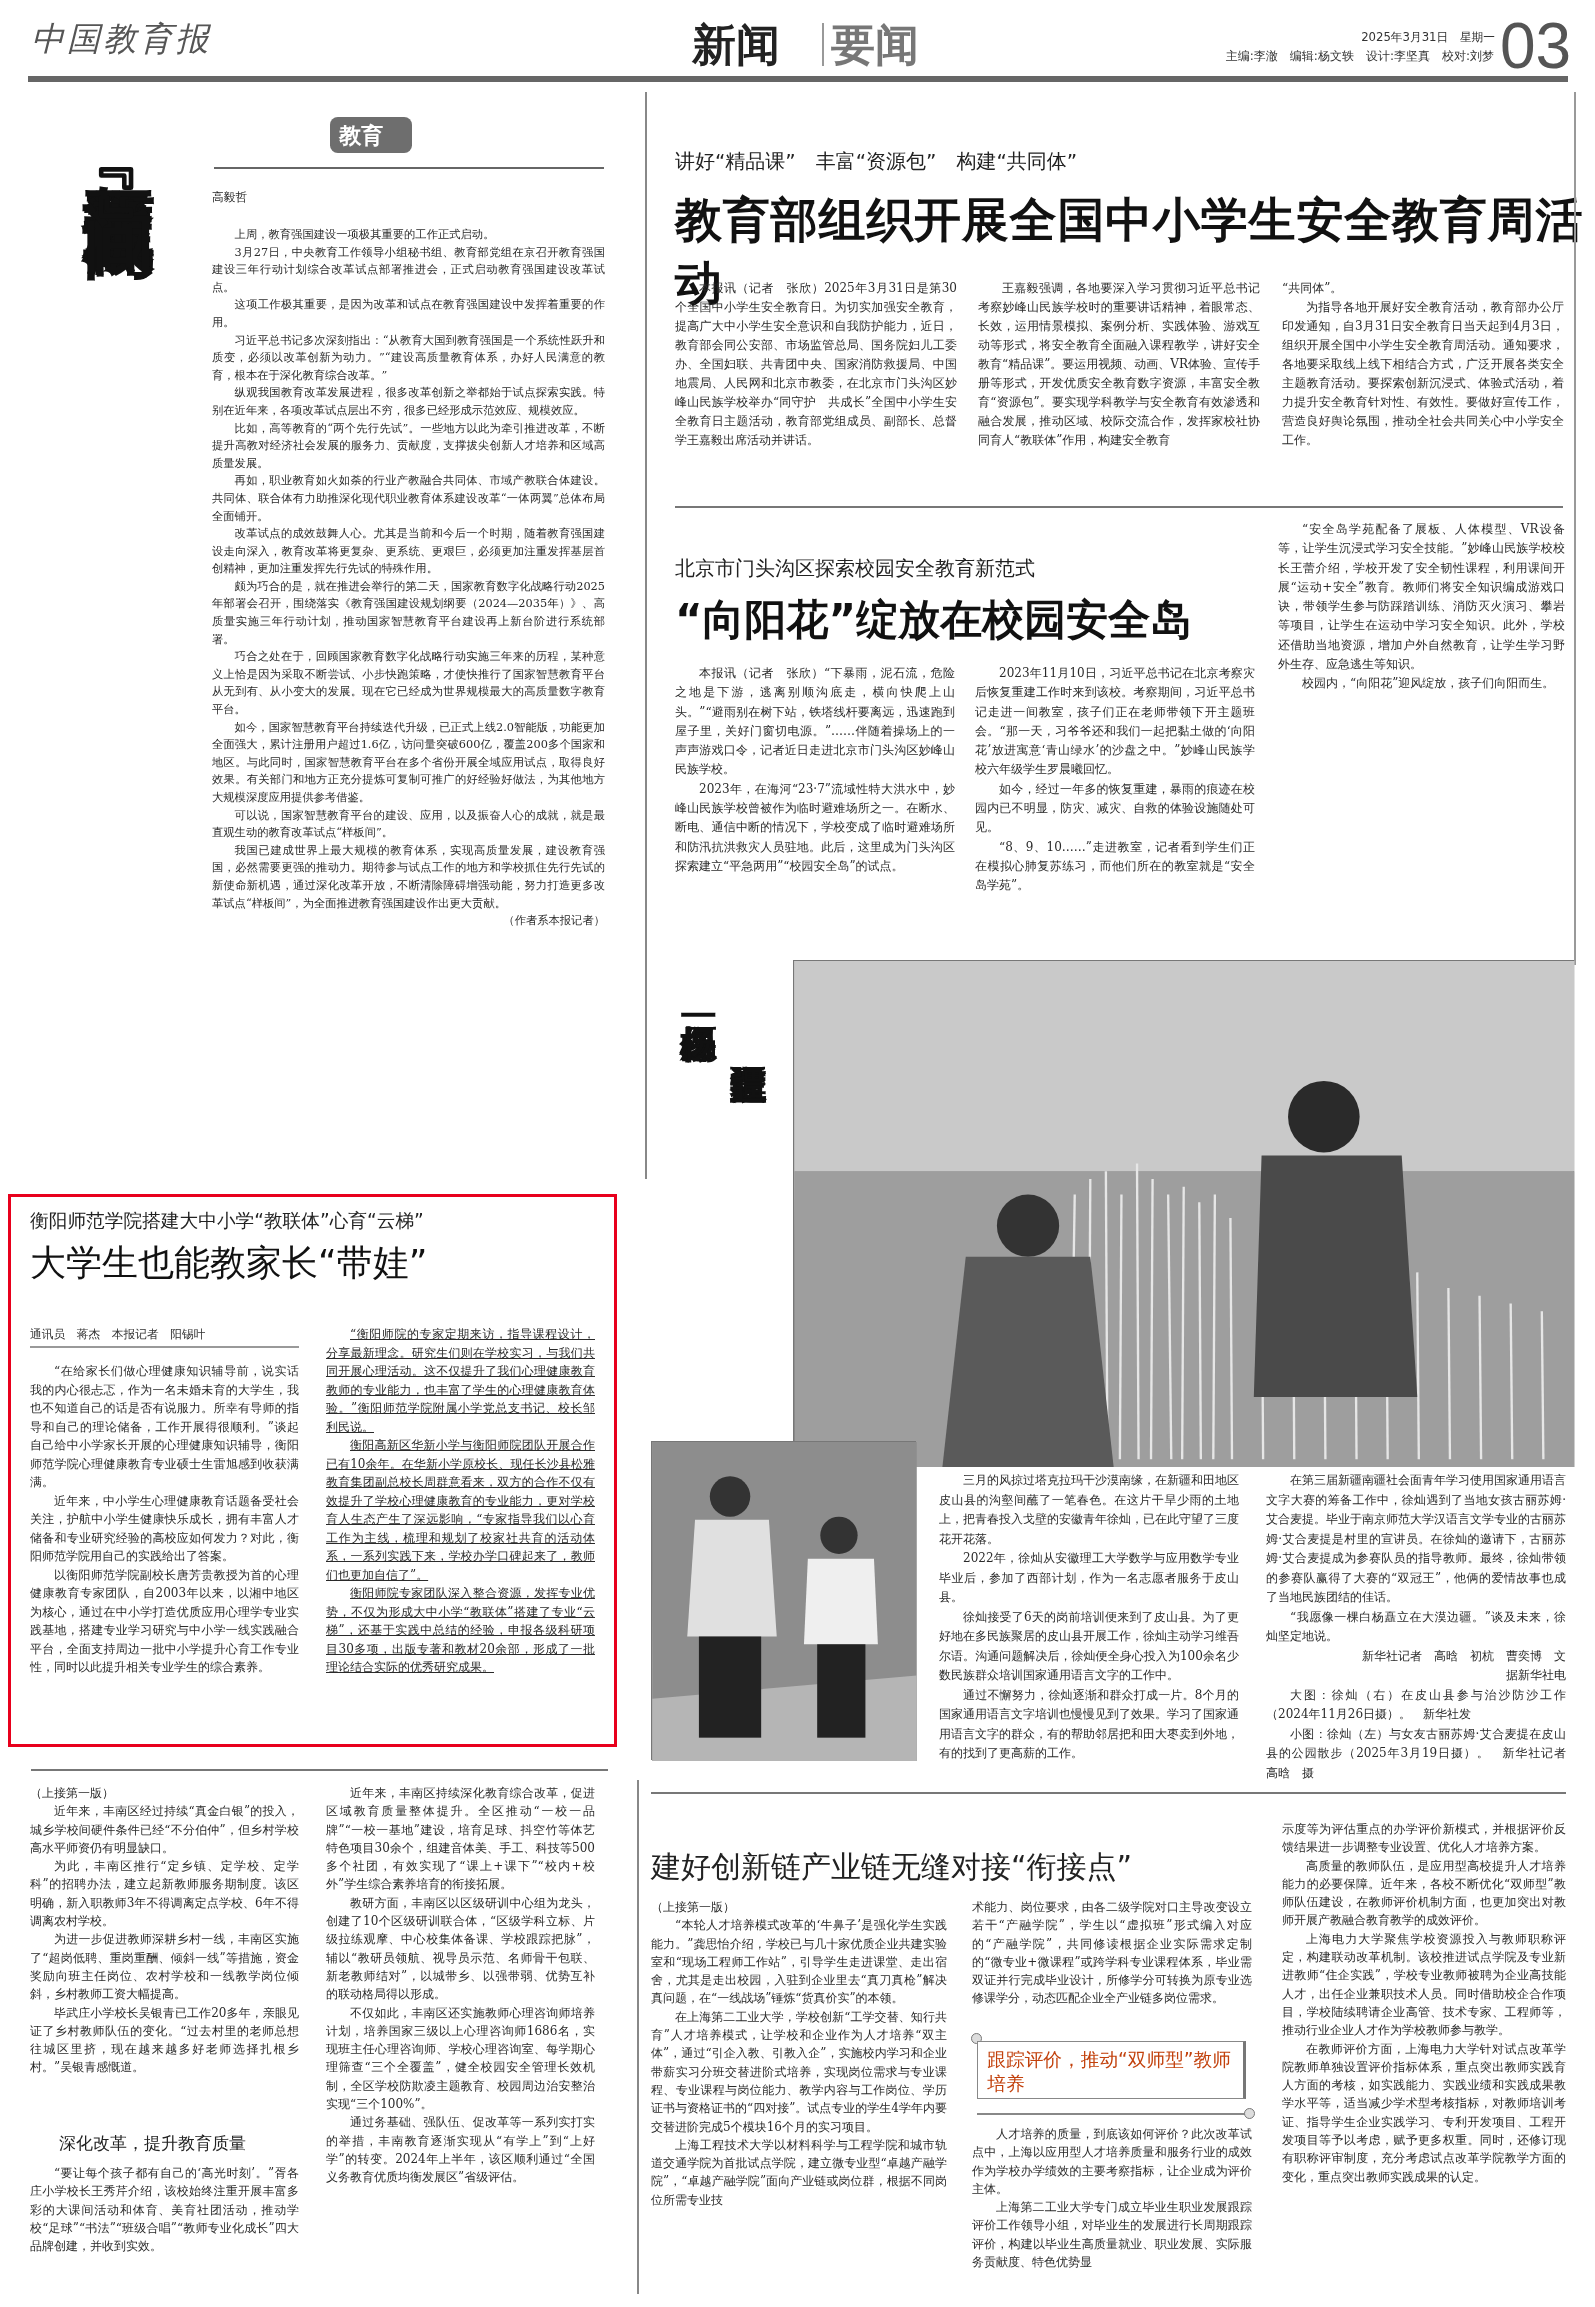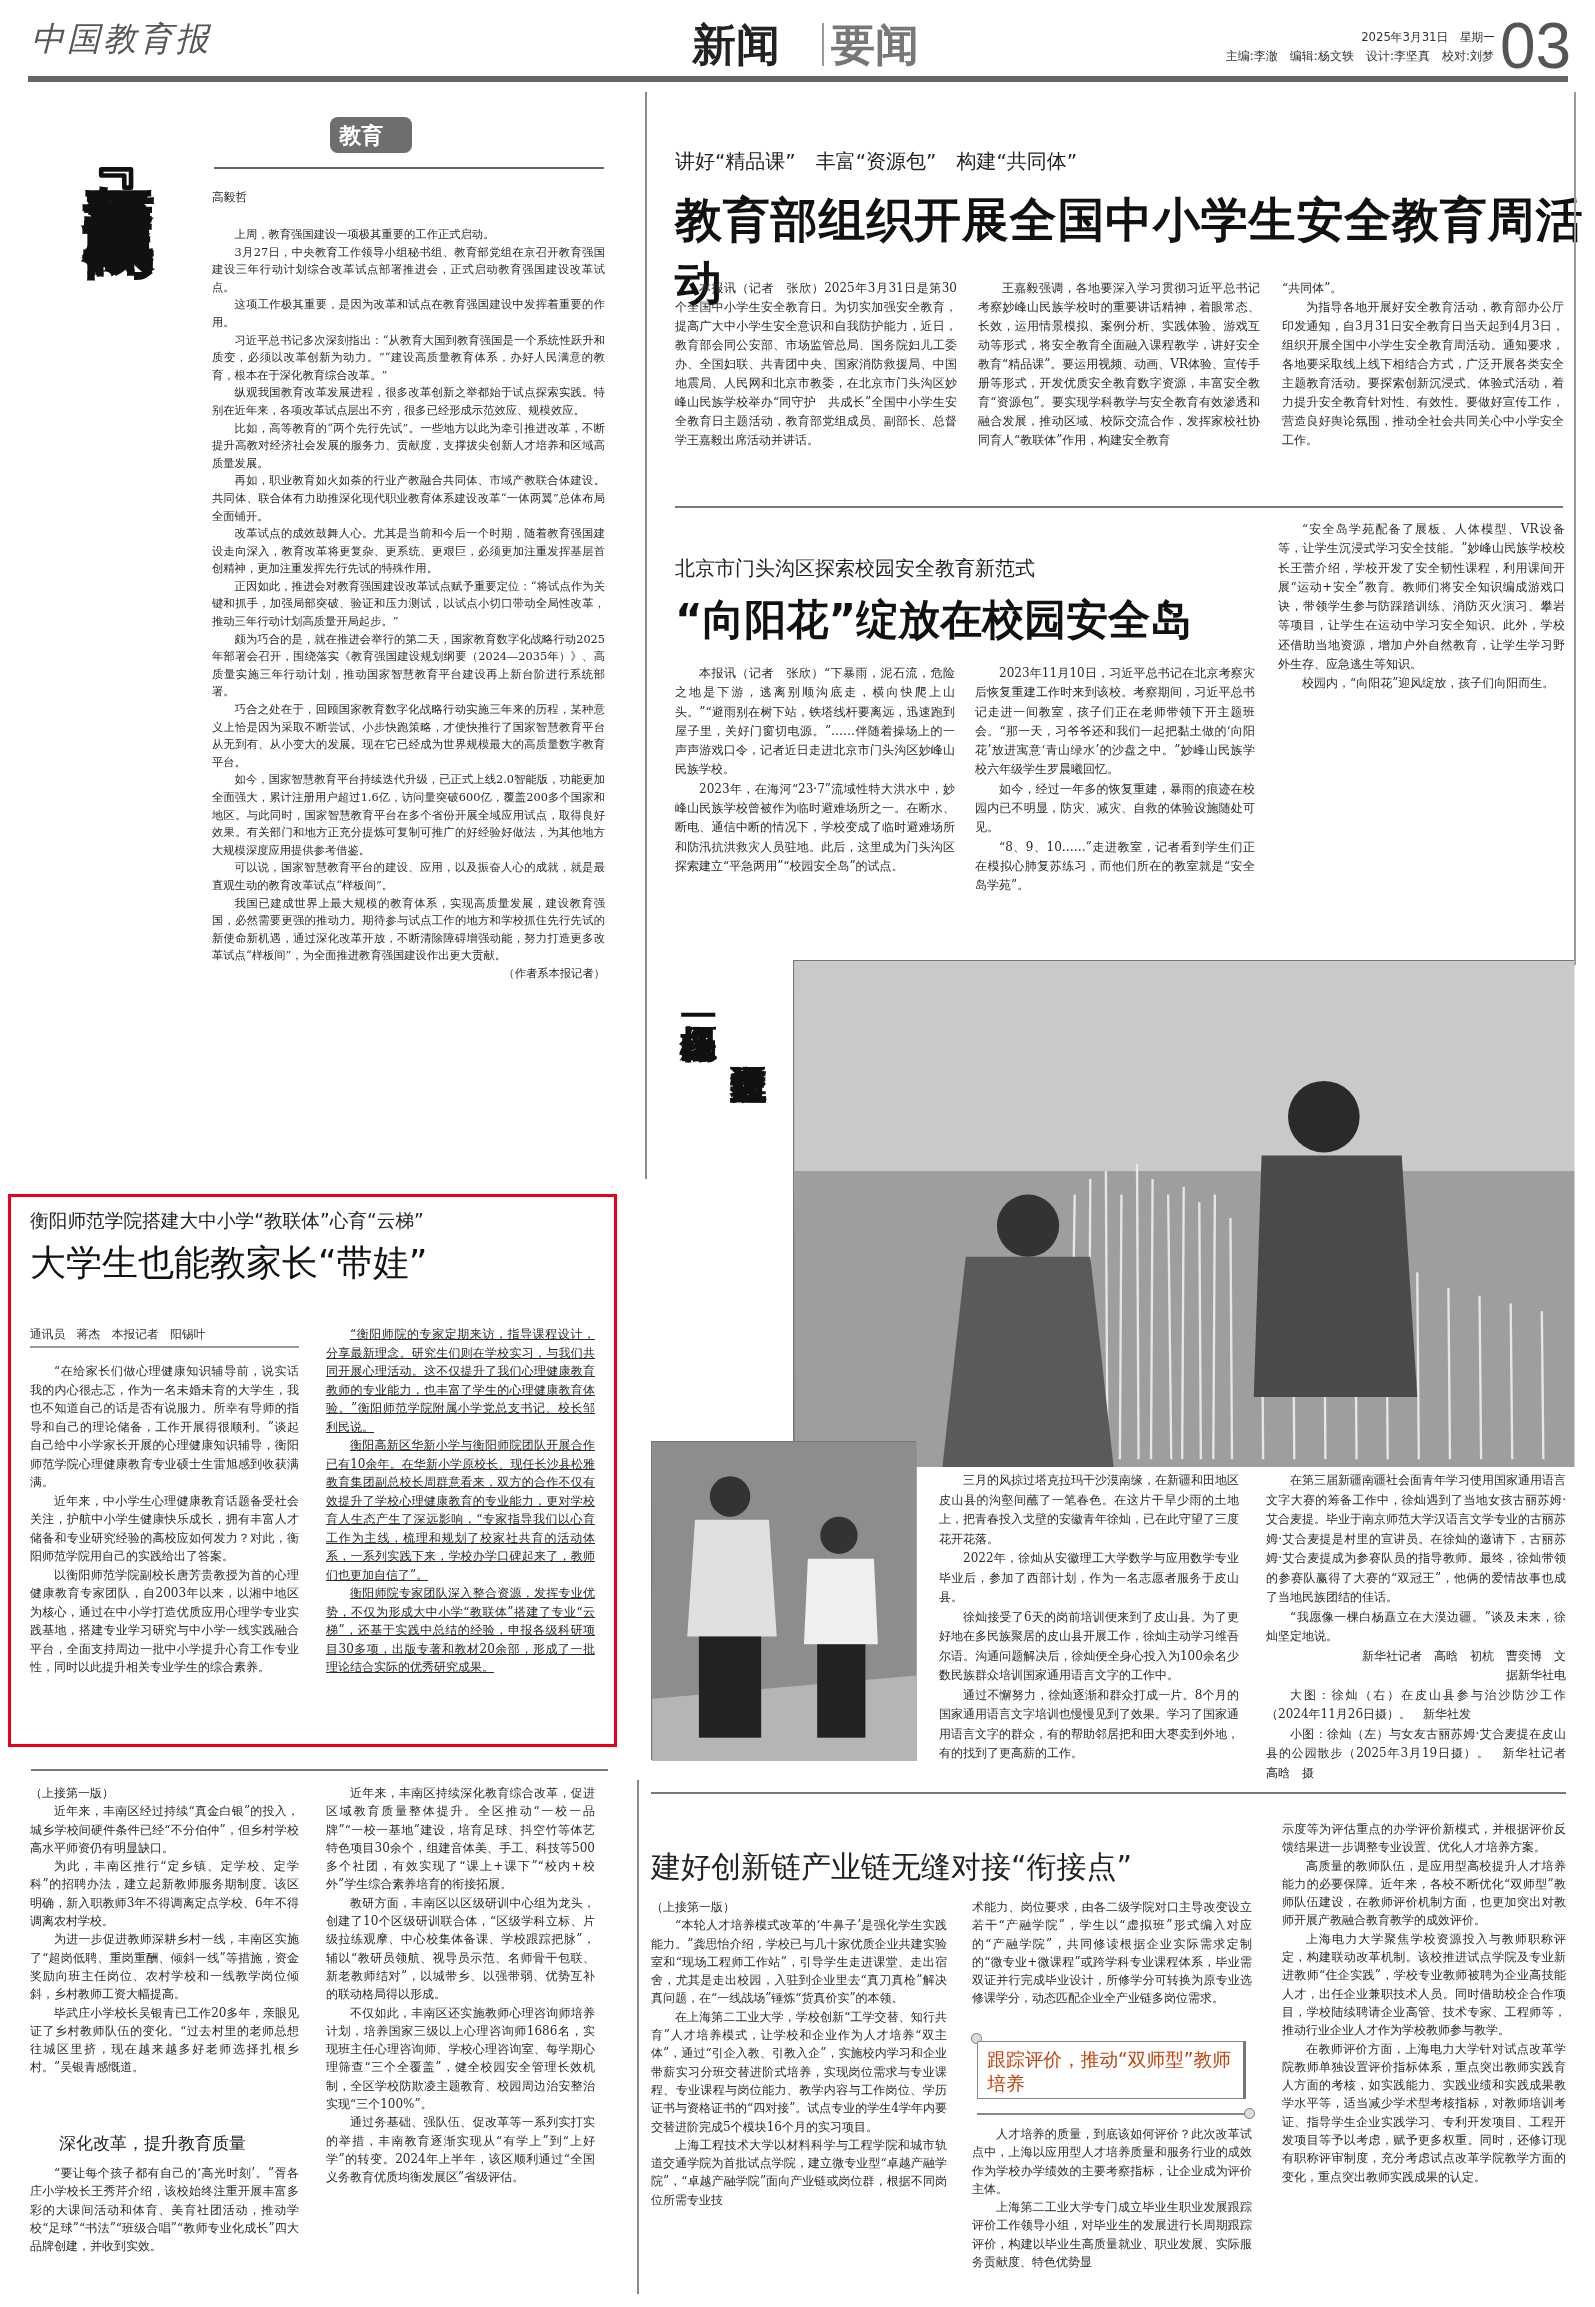--- a/index.html
+++ b/index.html
@@ -55,21 +55,20 @@
 <div class="abs body-text" style="left:212px; top:187px; width:393px; font-size:11.7px;">高毅哲</div>
 <div class="abs body-text" style="left:212px; top:226px; width:393px; font-size:11.3px; line-height:17.6px;">
   <p>上周，教育强国建设一项极其重要的工作正式启动。</p>
   <p>3月27日，中央教育工作领导小组秘书组、教育部党组在京召开教育强国建设三年行动计划综合改革试点部署推进会，正式启动教育强国建设改革试点。</p>
   <p>这项工作极其重要，是因为改革和试点在教育强国建设中发挥着重要的作用。</p>
   <p>习近平总书记多次深刻指出：“从教育大国到教育强国是一个系统性跃升和质变，必须以改革创新为动力。”“建设高质量教育体系，办好人民满意的教育，根本在于深化教育综合改革。”</p>
   <p>纵观我国教育改革发展进程，很多改革创新之举都始于试点探索实践。特别在近年来，各项改革试点层出不穷，很多已经形成示范效应、规模效应。</p>
   <p>比如，高等教育的“两个先行先试”。一些地方以此为牵引推进改革，不断提升高教对经济社会发展的服务力、贡献度，支撑拔尖创新人才培养和区域高质量发展。</p>
   <p>再如，职业教育如火如荼的行业产教融合共同体、市域产教联合体建设。共同体、联合体有力助推深化现代职业教育体系建设改革“一体两翼”总体布局全面铺开。</p>
   <p>改革试点的成效鼓舞人心。尤其是当前和今后一个时期，随着教育强国建设走向深入，教育改革将更复杂、更系统、更艰巨，必须更加注重发挥基层首创精神，更加注重发挥先行先试的特殊作用。</p>
-  <p>正因如此，推进会对教育强国建设改革试点赋予重要定位：“将试点作为关键和抓手，加强局部突破、验证和压力测试，以试点小切口带动全局性改革，推动三年行动计划高质量开局起步。”</p>
   <p>颇为巧合的是，就在推进会举行的第二天，国家教育数字化战略行动2025年部署会召开，围绕落实《教育强国建设规划纲要（2024—2035年）》、高质量实施三年行动计划，推动国家智慧教育平台建设再上新台阶进行系统部署。</p>
   <p>巧合之处在于，回顾国家教育数字化战略行动实施三年来的历程，某种意义上恰是因为采取不断尝试、小步快跑策略，才使快推行了国家智慧教育平台从无到有、从小变大的发展。现在它已经成为世界规模最大的高质量数字教育平台。</p>
   <p>如今，国家智慧教育平台持续迭代升级，已正式上线2.0智能版，功能更加全面强大，累计注册用户超过1.6亿，访问量突破600亿，覆盖200多个国家和地区。与此同时，国家智慧教育平台在多个省份开展全域应用试点，取得良好效果。有关部门和地方正充分提炼可复制可推广的好经验好做法，为其他地方大规模深度应用提供参考借鉴。</p>
   <p>可以说，国家智慧教育平台的建设、应用，以及振奋人心的成就，就是最直观生动的教育改革试点“样板间”。</p>
   <p>我国已建成世界上最大规模的教育体系，实现高质量发展，建设教育强国，必然需要更强的推动力。期待参与试点工作的地方和学校抓住先行先试的新使命新机遇，通过深化改革开放，不断清除障碍增强动能，努力打造更多改革试点“样板间”，为全面推进教育强国建设作出更大贡献。</p>
   <p style="text-align:right;">（作者系本报记者）</p>
 </div>
 
 <div class="abs subhead sans" style="left:675px; top:148px;">讲好“精品课”　丰富“资源包”　构建“共同体”</div>
 <div class="abs headline-xl sans" style="left:675px; top:189px;">教育部组织开展全国中小学生安全教育周活动</div>

